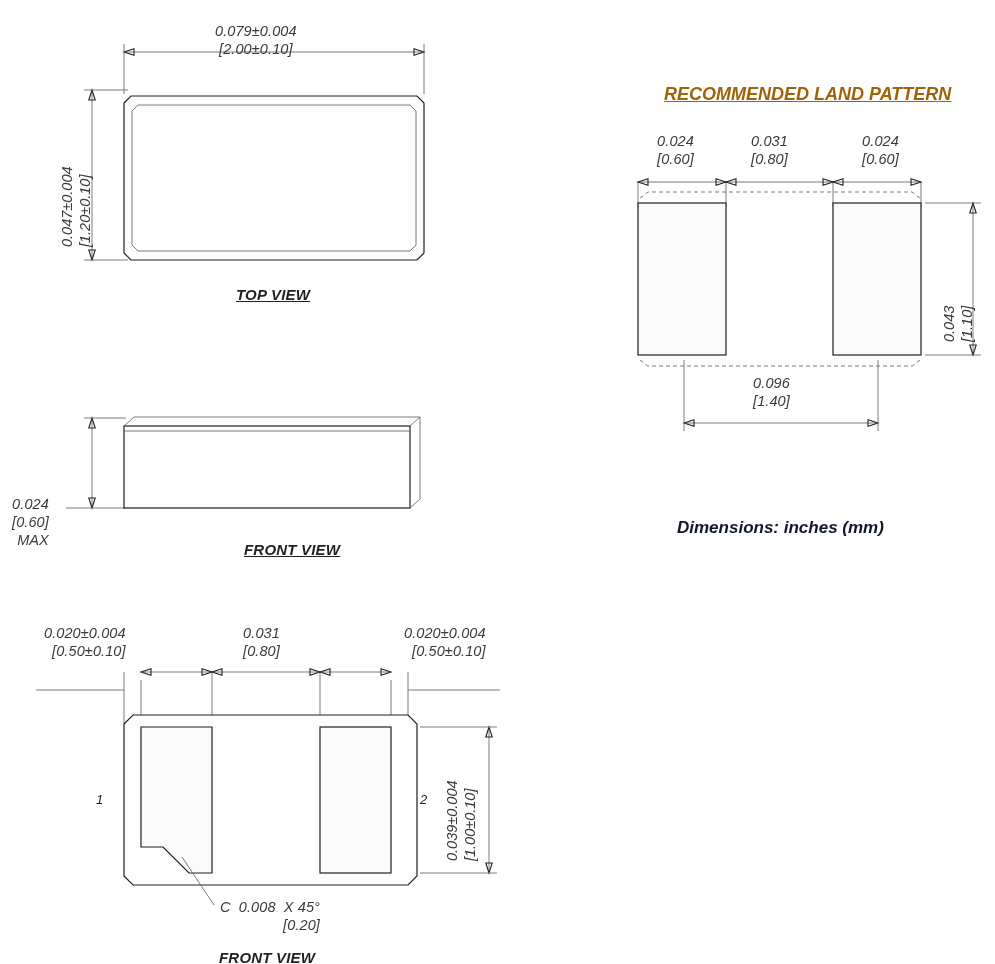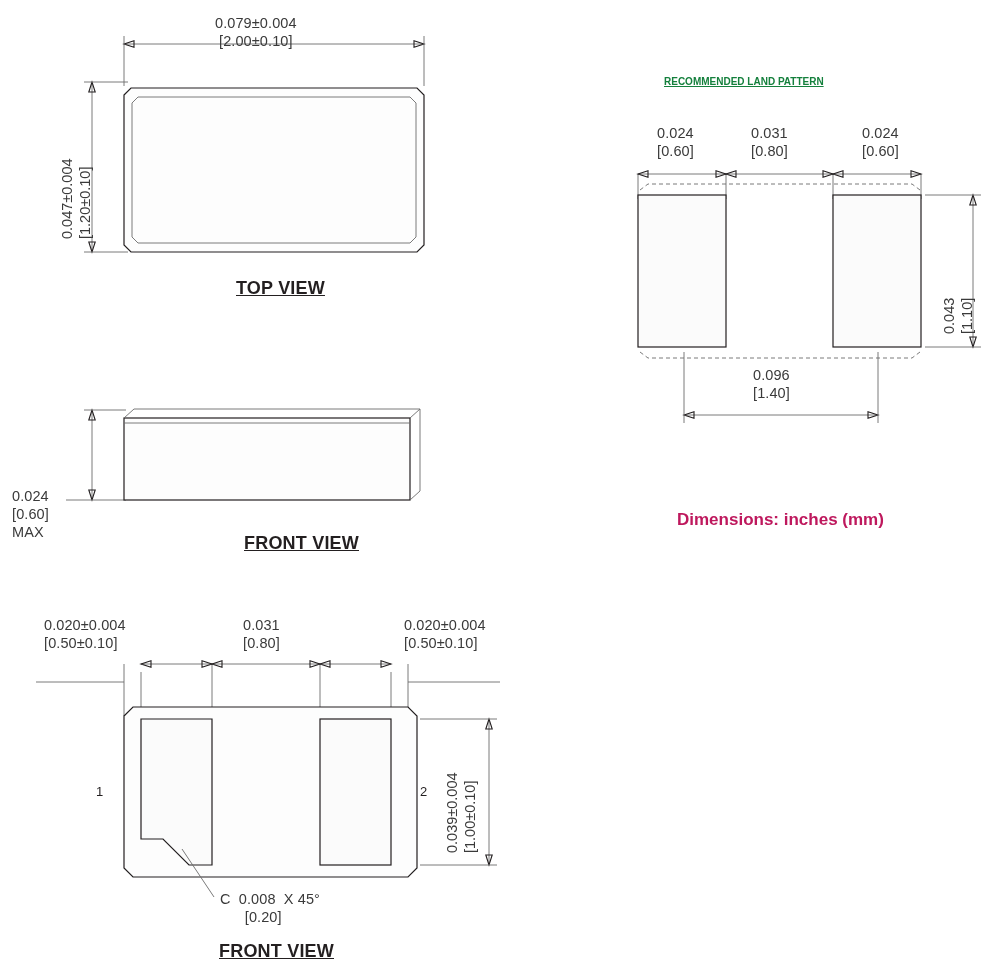--- a/index.html
+++ b/index.html
@@ -10,54 +10,56 @@
   body {
     width: 995px;
     height: 964px;
     position: relative;
     font-family: "Liberation Sans", sans-serif;
     color: #231f20;
     overflow: hidden;
   }
   .canvas {
     position: absolute;
-    left: 0; top: 4px;
+    left: 0; top: 12px;
     width: 995px;
     height: 676px;
+    font-style: italic;
   }
   .lbl {
     position: absolute;
     font-size: 14.5px;
     color: #3a3a3a;
     white-space: pre;
     line-height: 1.25;
     letter-spacing: 0.1px;
+    text-align: right;
   }
   .view-title {
     position: absolute;
-    font-size: 18px;
+    font-size: 15px;
     font-weight: bold;
     color: #231f20;
     text-decoration: underline;
     white-space: nowrap;
     letter-spacing: 0.2px;
   }
   .section-title {
     position: absolute;
-    font-size: 10px;
+    font-size: 18px;
     font-weight: bold;
-    color: #15803d;
+    color: #a16207;
     text-decoration: underline;
     white-space: nowrap;
   }
   .units-note {
     position: absolute;
     font-size: 17px;
     font-weight: bold;
-    color: #be185d;
+    color: #0f172a;
     white-space: nowrap;
   }
   .vlabel {
     position: absolute;
     font-size: 14.5px;
     color: #3a3a3a;
     white-space: pre;
     line-height: 1.25;
     transform-origin: 0 0;
   }

